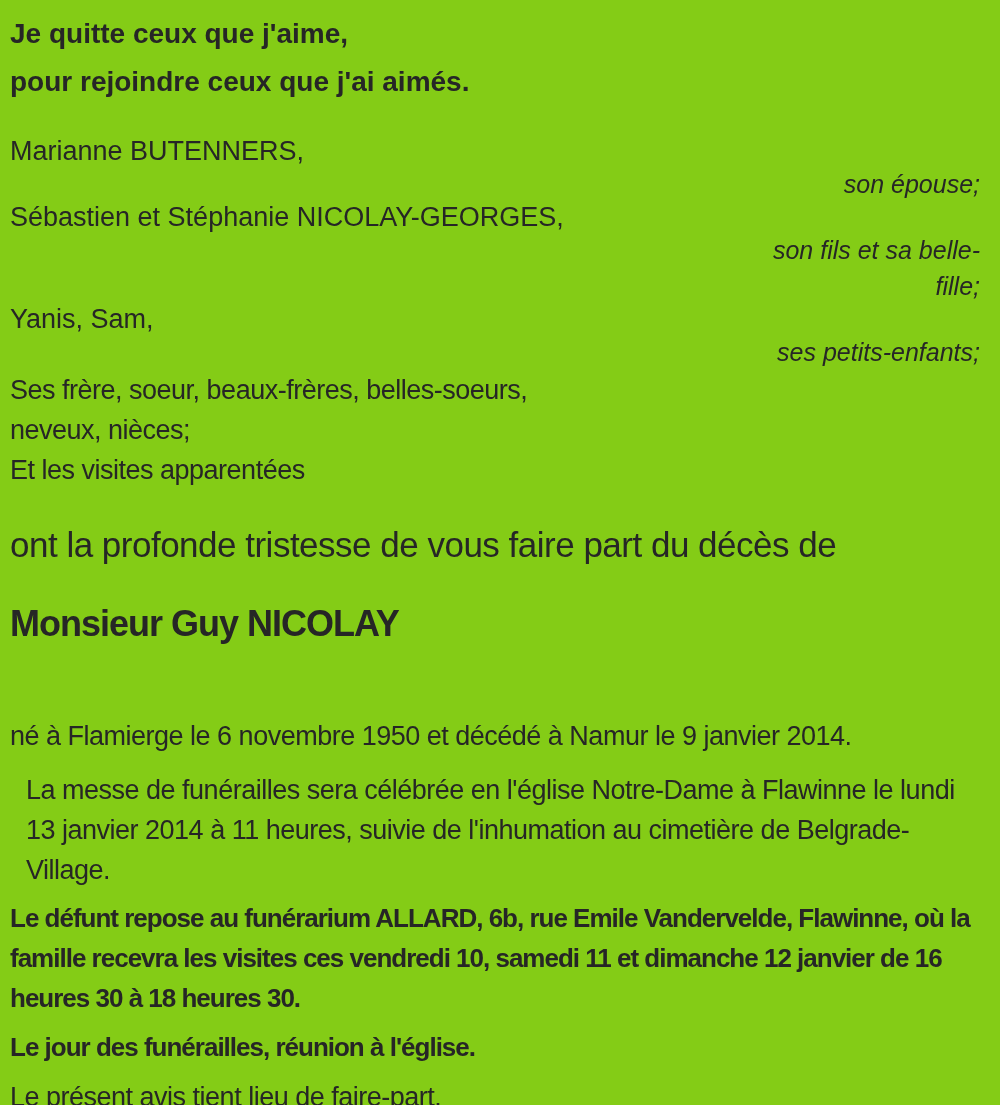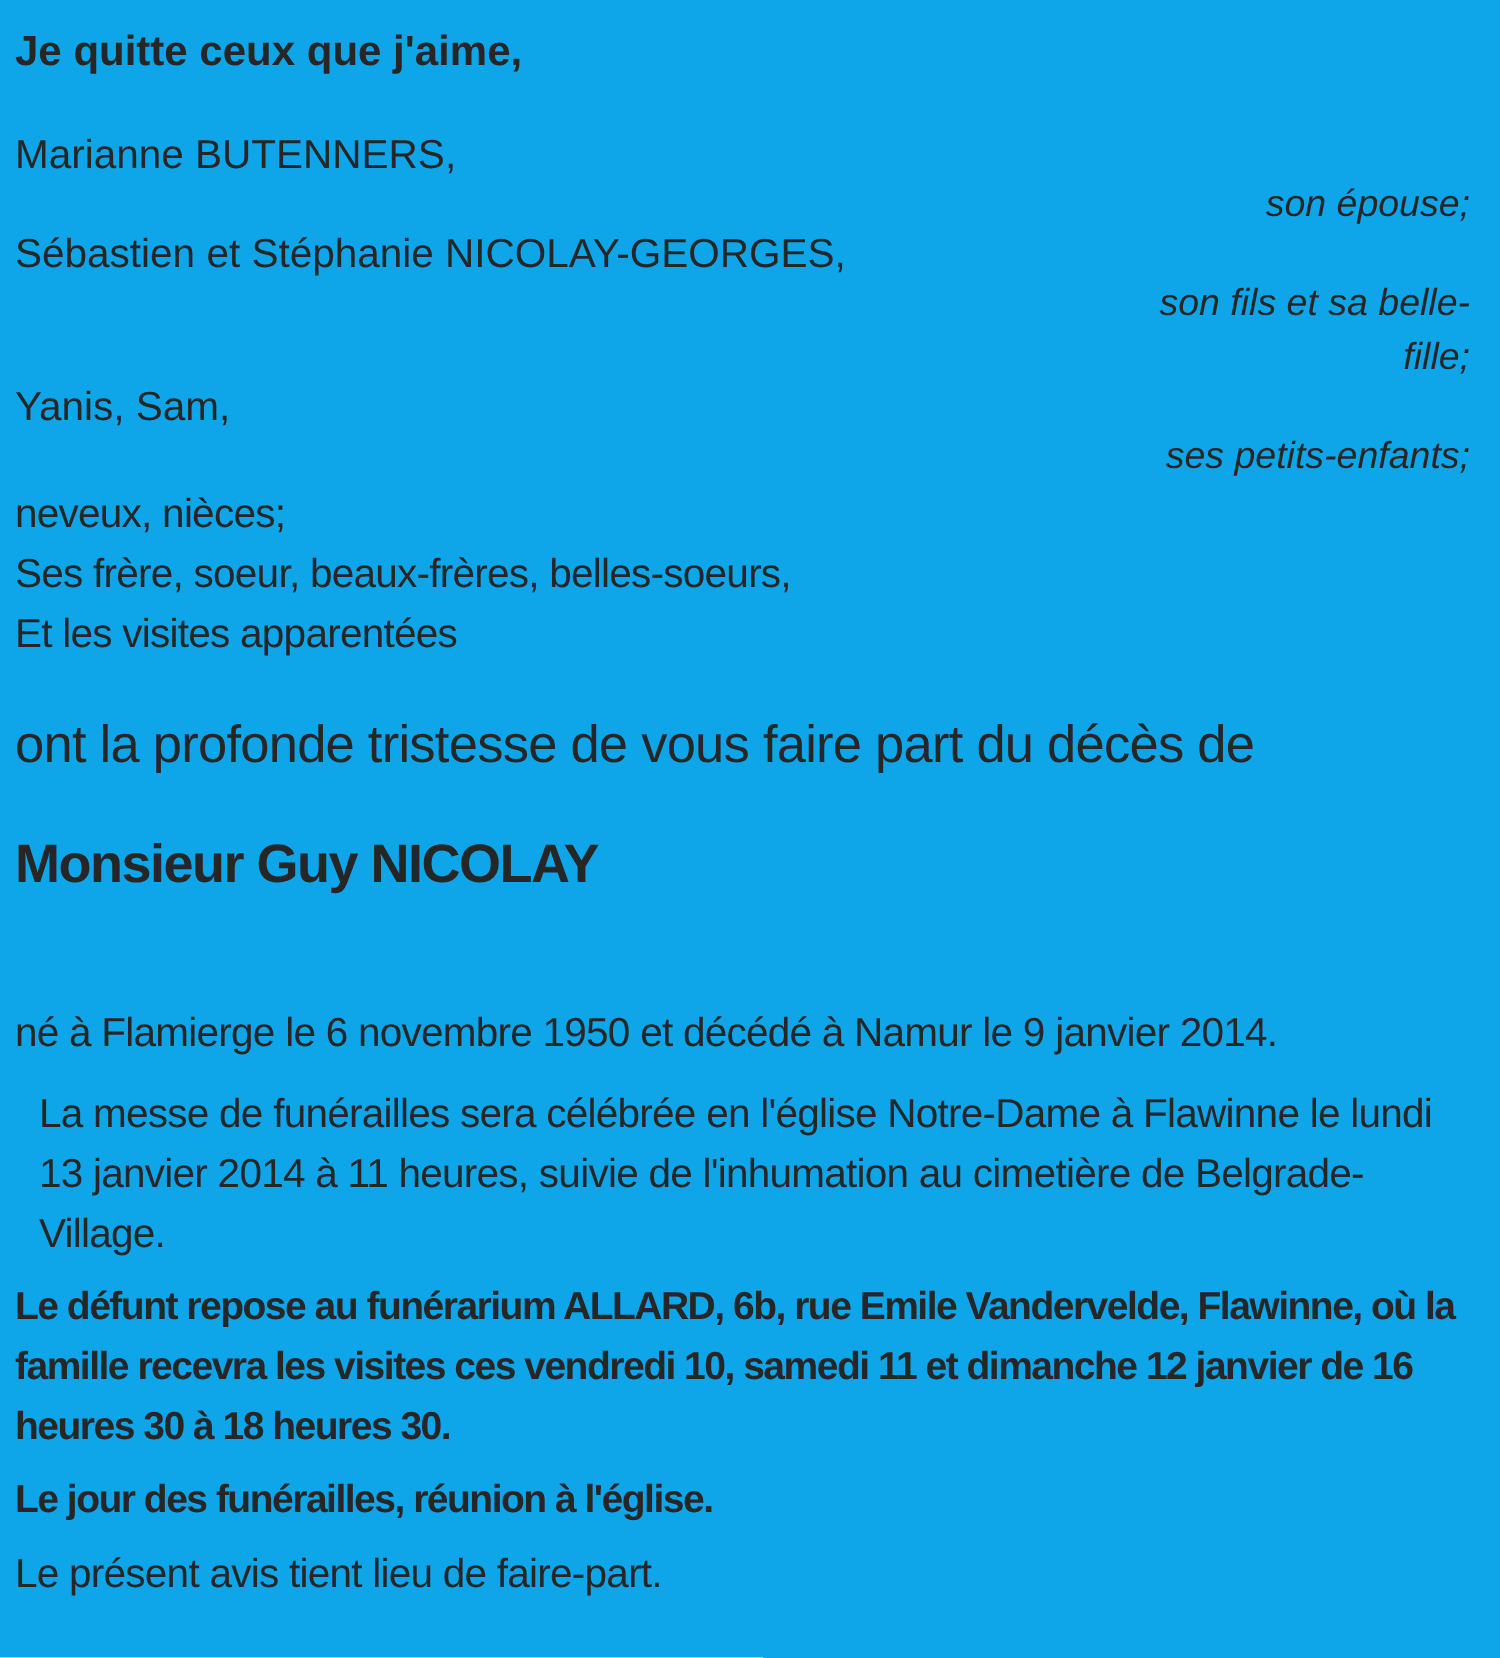--- a/index.html
+++ b/index.html
@@ -1,21 +1,21 @@
 <!DOCTYPE html>
 <html><head>
 <meta charset="utf-8">
 <style>
   * { margin: 0; padding: 0; box-sizing: border-box; }
   html, body { background: #ffffff; }
   .page {
     position: relative;
     width: 1000px;
     height: 1105px;
-    background: #0ea5e9;
+    background: #84cc16;
     color: #262626;
     font-family: "Liberation Sans", sans-serif;
     padding: 10px 20px 10px 10px;
     overflow: hidden;
   }
   
   .wide { letter-spacing: 0; }
   
   .narrow { letter-spacing: -0.5px; }
   .narrow-bold { letter-spacing: -1px; font-weight: bold; }
@@ -65,41 +65,42 @@
   .funeral-day { margin-top: 9px;  font-size: 26px; line-height: 40px; }
   .closing     { margin-top: 10px; font-size: 27px; line-height: 40px; }
 </style>
 </head>
 <body>
 
 <div class="page">
 
   <div class="epigraph wide">
     <p>Je quitte ceux que j'aime,</p>
+    <p>pour rejoindre ceux que j'ai aimés.</p>
   </div>
 
   <div class="family-list">
     <div class="family-entry">
       <div class="names wide">Marianne BUTENNERS,</div>
       <div class="relation wide">son épouse;</div>
     </div>
     <div class="family-entry">
       <div class="names wide">Sébastien et Stéphanie NICOLAY-GEORGES,</div>
       <div class="relation wide">son fils et sa belle-
 fille;</div>
     </div>
     <div class="family-entry">
       <div class="names wide">Yanis, Sam,</div>
       <div class="relation wide">ses petits-enfants;</div>
     </div>
   </div>
 
   <div class="family-lines narrow">
+    <div>Ses frère, soeur, beaux-frères, belles-soeurs,</div>
     <div>neveux, nièces;</div>
-    <div>Ses frère, soeur, beaux-frères, belles-soeurs,</div>
     <div>Et les visites apparentées</div>
   </div>
 
   <p class="announcement narrow">ont la profonde tristesse de vous faire part du décès de</p>
 
   <h1 class="deceased-name wide">Monsieur Guy NICOLAY</h1>
 
   <p class="life-dates narrow">né à Flamierge le 6 novembre 1950 et décédé à Namur le 9 janvier 2014.</p>
 
   <p class="ceremony narrow">La messe de funérailles sera célébrée en l'église Notre-Dame à Flawinne le lundi 13 janvier 2014 à 11 heures, suivie de l'inhumation au cimetière de Belgrade-Village.</p>

